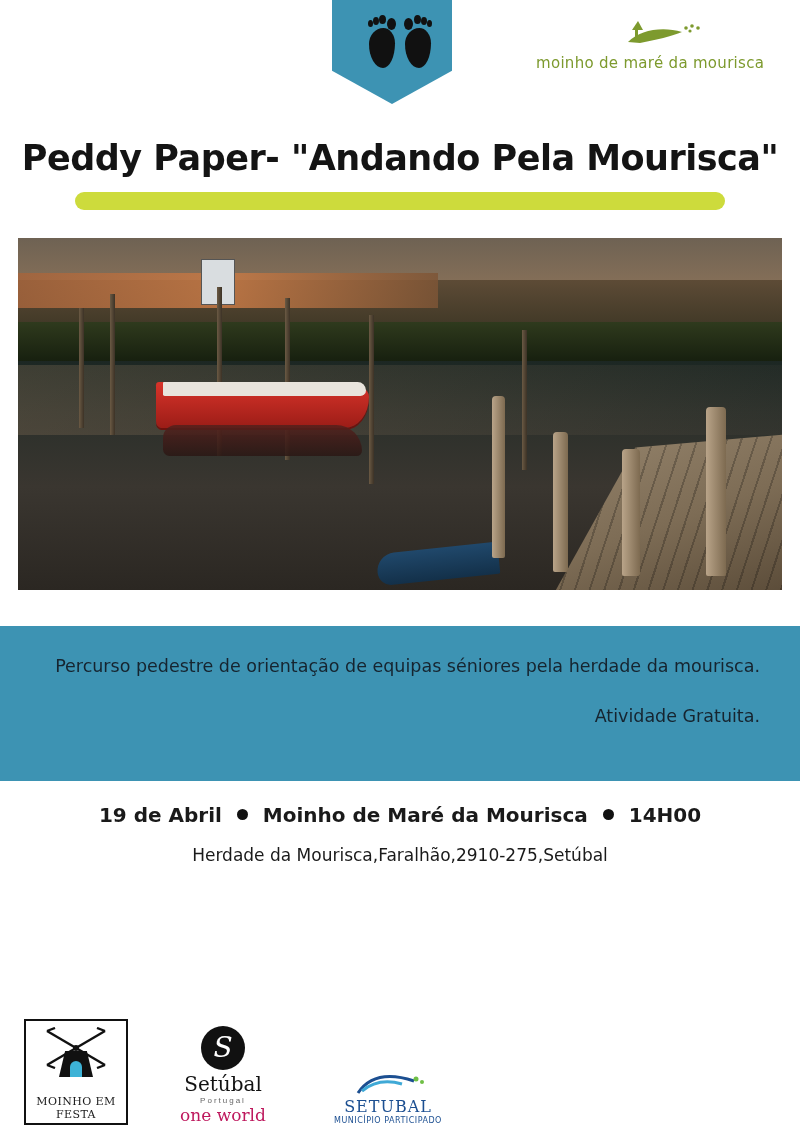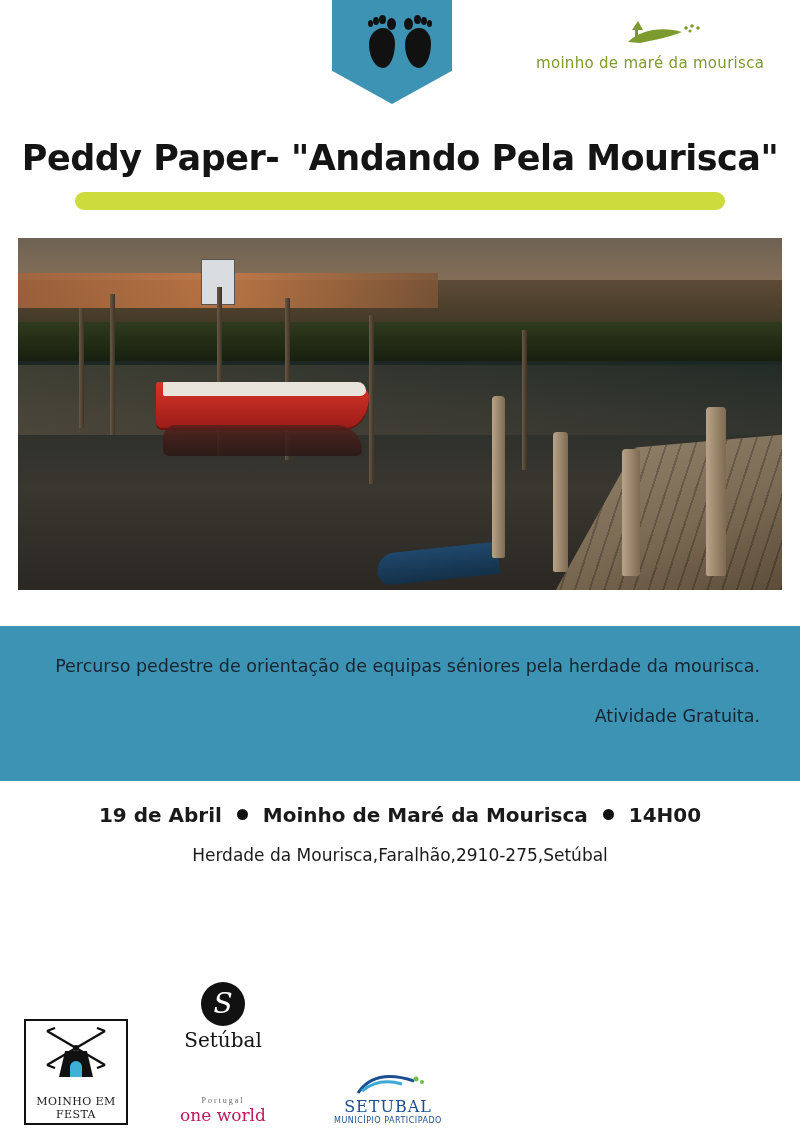--- a/index.html
+++ b/index.html
@@ -257,21 +257,21 @@
     width:12px; height:16px; background:#3db2d6; border-radius: 6px 6px 0 0;
   }
   .setubal-one { width: 130px; }
   .s-circle {
     width: 44px; height: 44px; border-radius: 50%;
     background: #111; margin: 0 auto 2px;
     color:#fff; font-family:"DejaVu Serif", serif; font-size: 28px;
     line-height: 44px; font-style: italic;
   }
   .s-name { font-family:"DejaVu Serif", serif; font-size: 20px; color:#111; }
-  .s-sub  { font-family:Liberation Serif, serif; font-size: 8px; color:#666; letter-spacing:2px;margin-top:44px; }
+  .s-sub  { font-family:Liberation Sans, sans-serif; font-size: 8px; color:#666; letter-spacing:2px; }
   .s-one  { font-family:"DejaVu Serif", serif; font-size: 17px; color:#be185d; }
   .mun { width: 140px; text-align:center; }
   .mun .swoosh { height: 26px; position: relative; }
   .mun .title { font-family:"DejaVu Serif", serif; font-size: 16px; color:#1c4f91; letter-spacing:1px; }
   .mun .sub { font-family:"DejaVu Sans", sans-serif; font-size: 8px; color:#1c4f91; letter-spacing:.5px; }
 </style>
 </head>
 <body>
 
 <div class="header">

